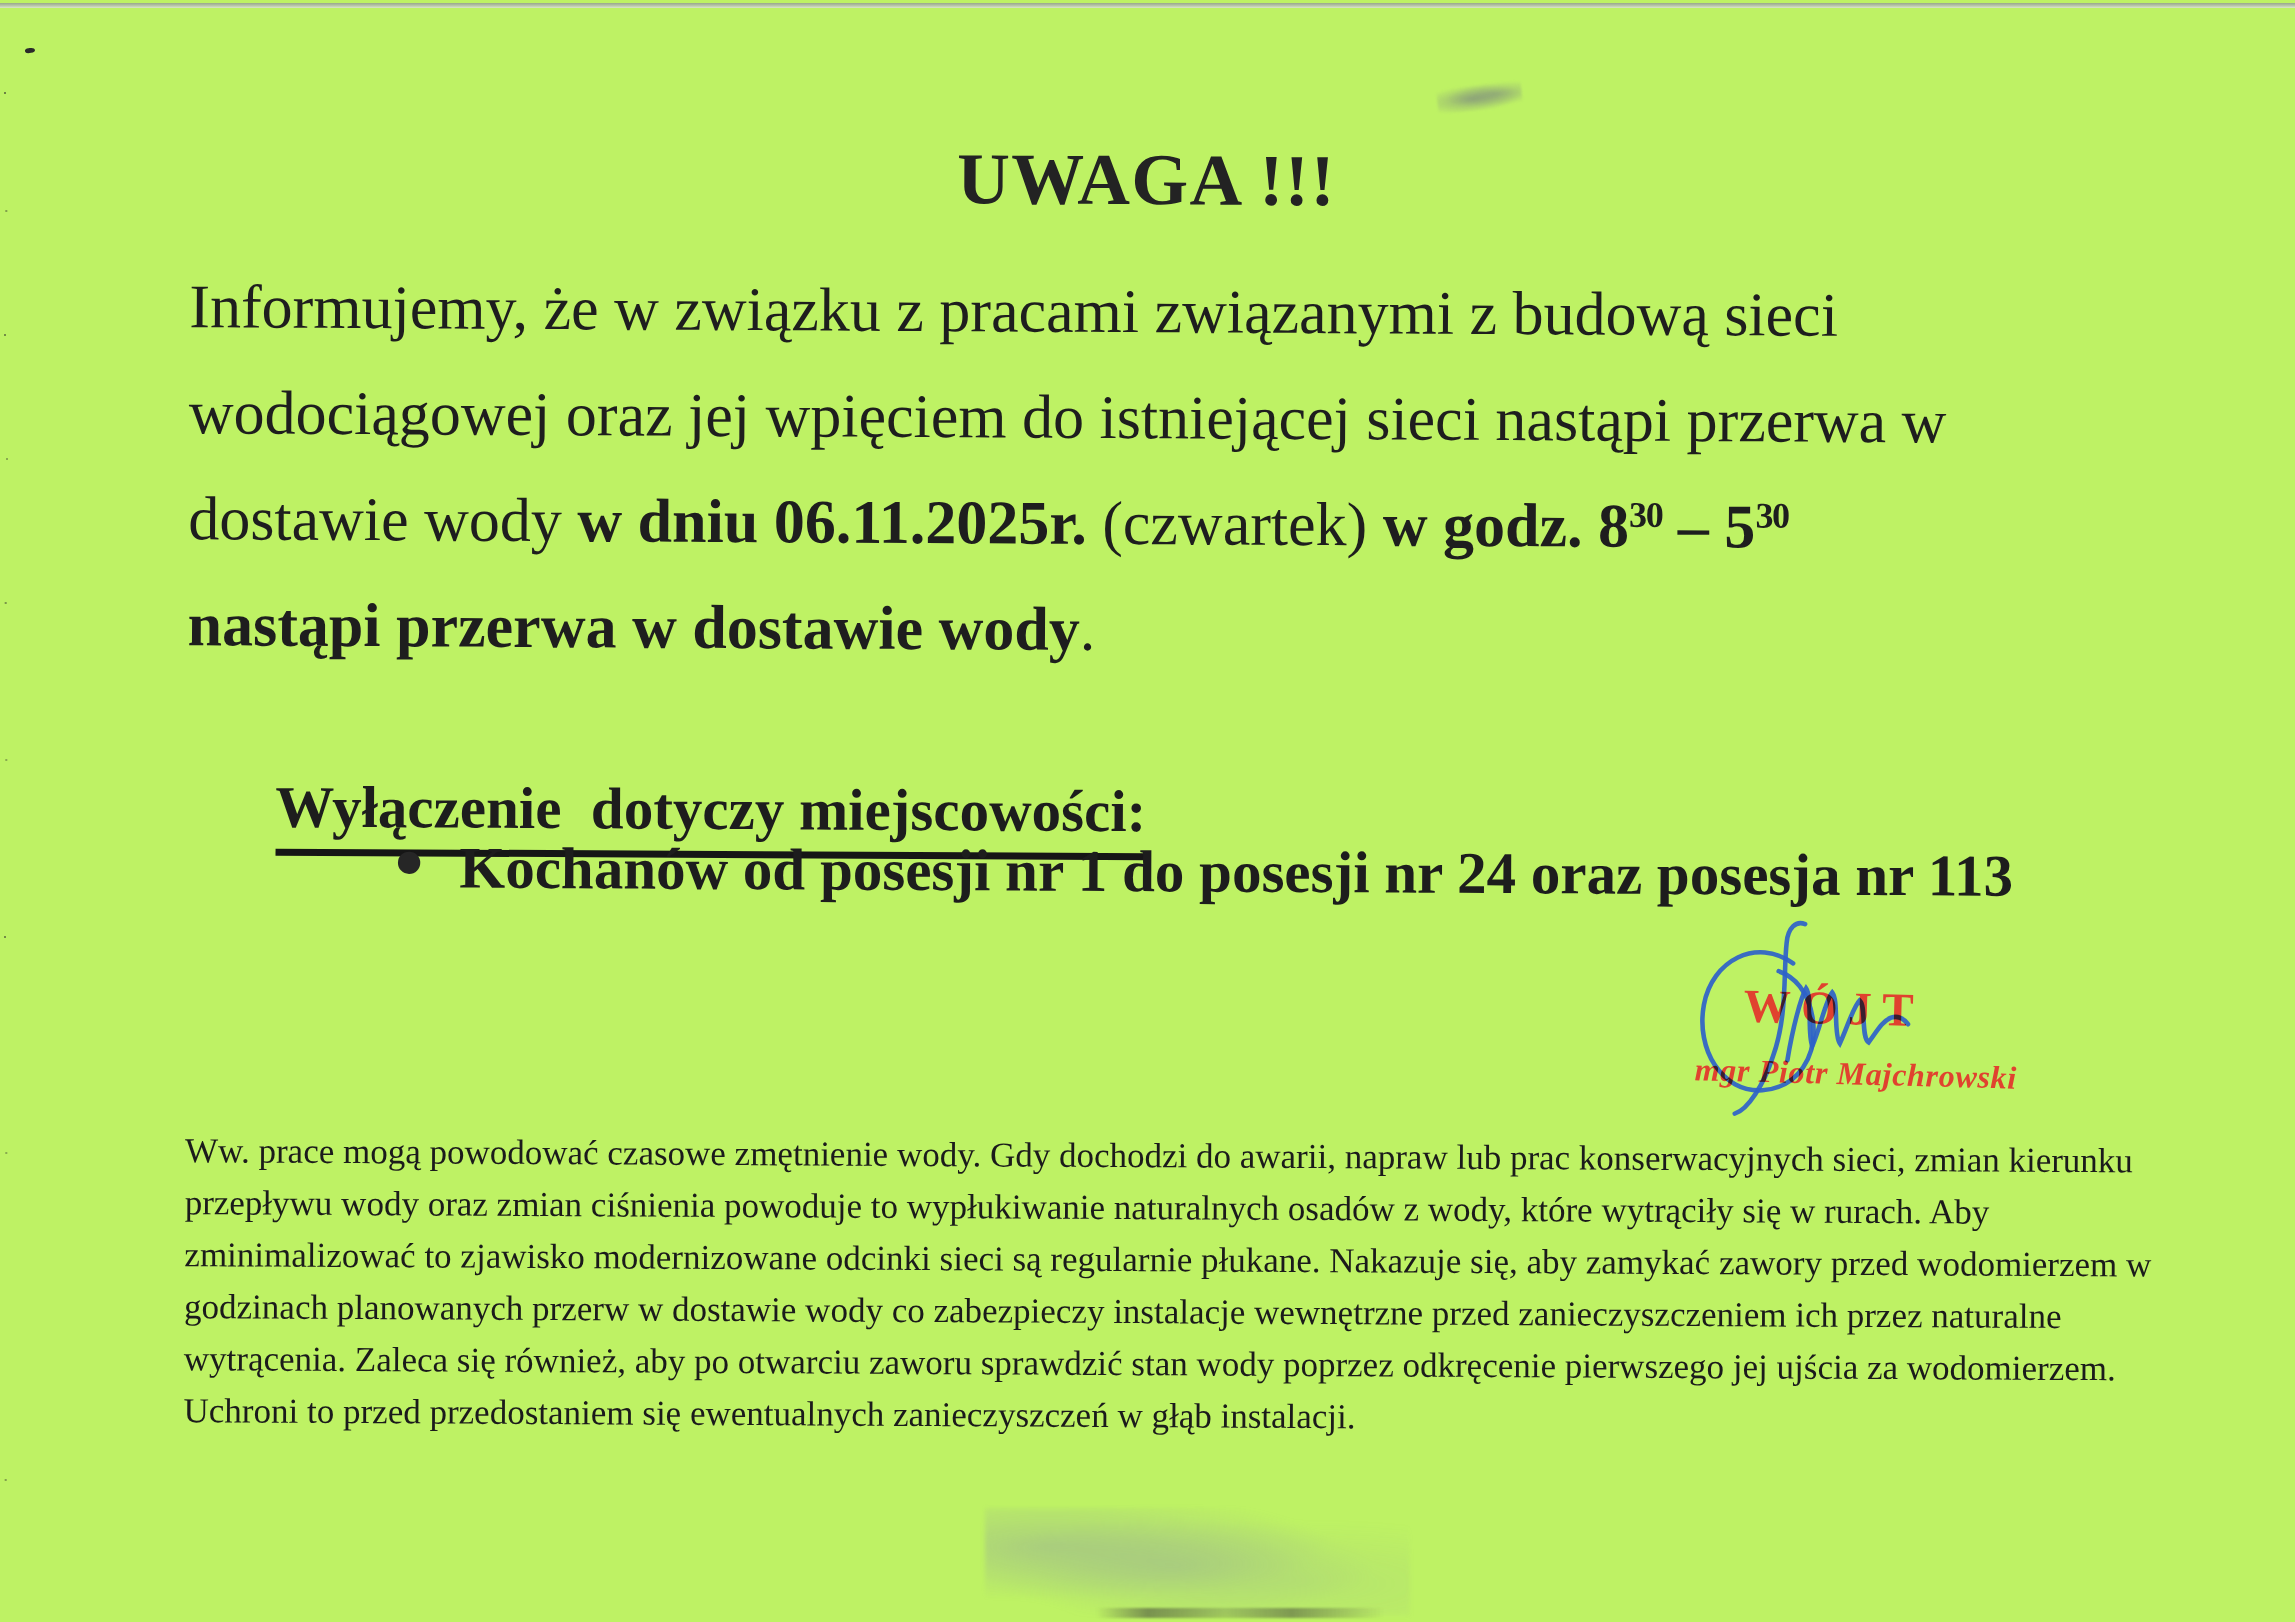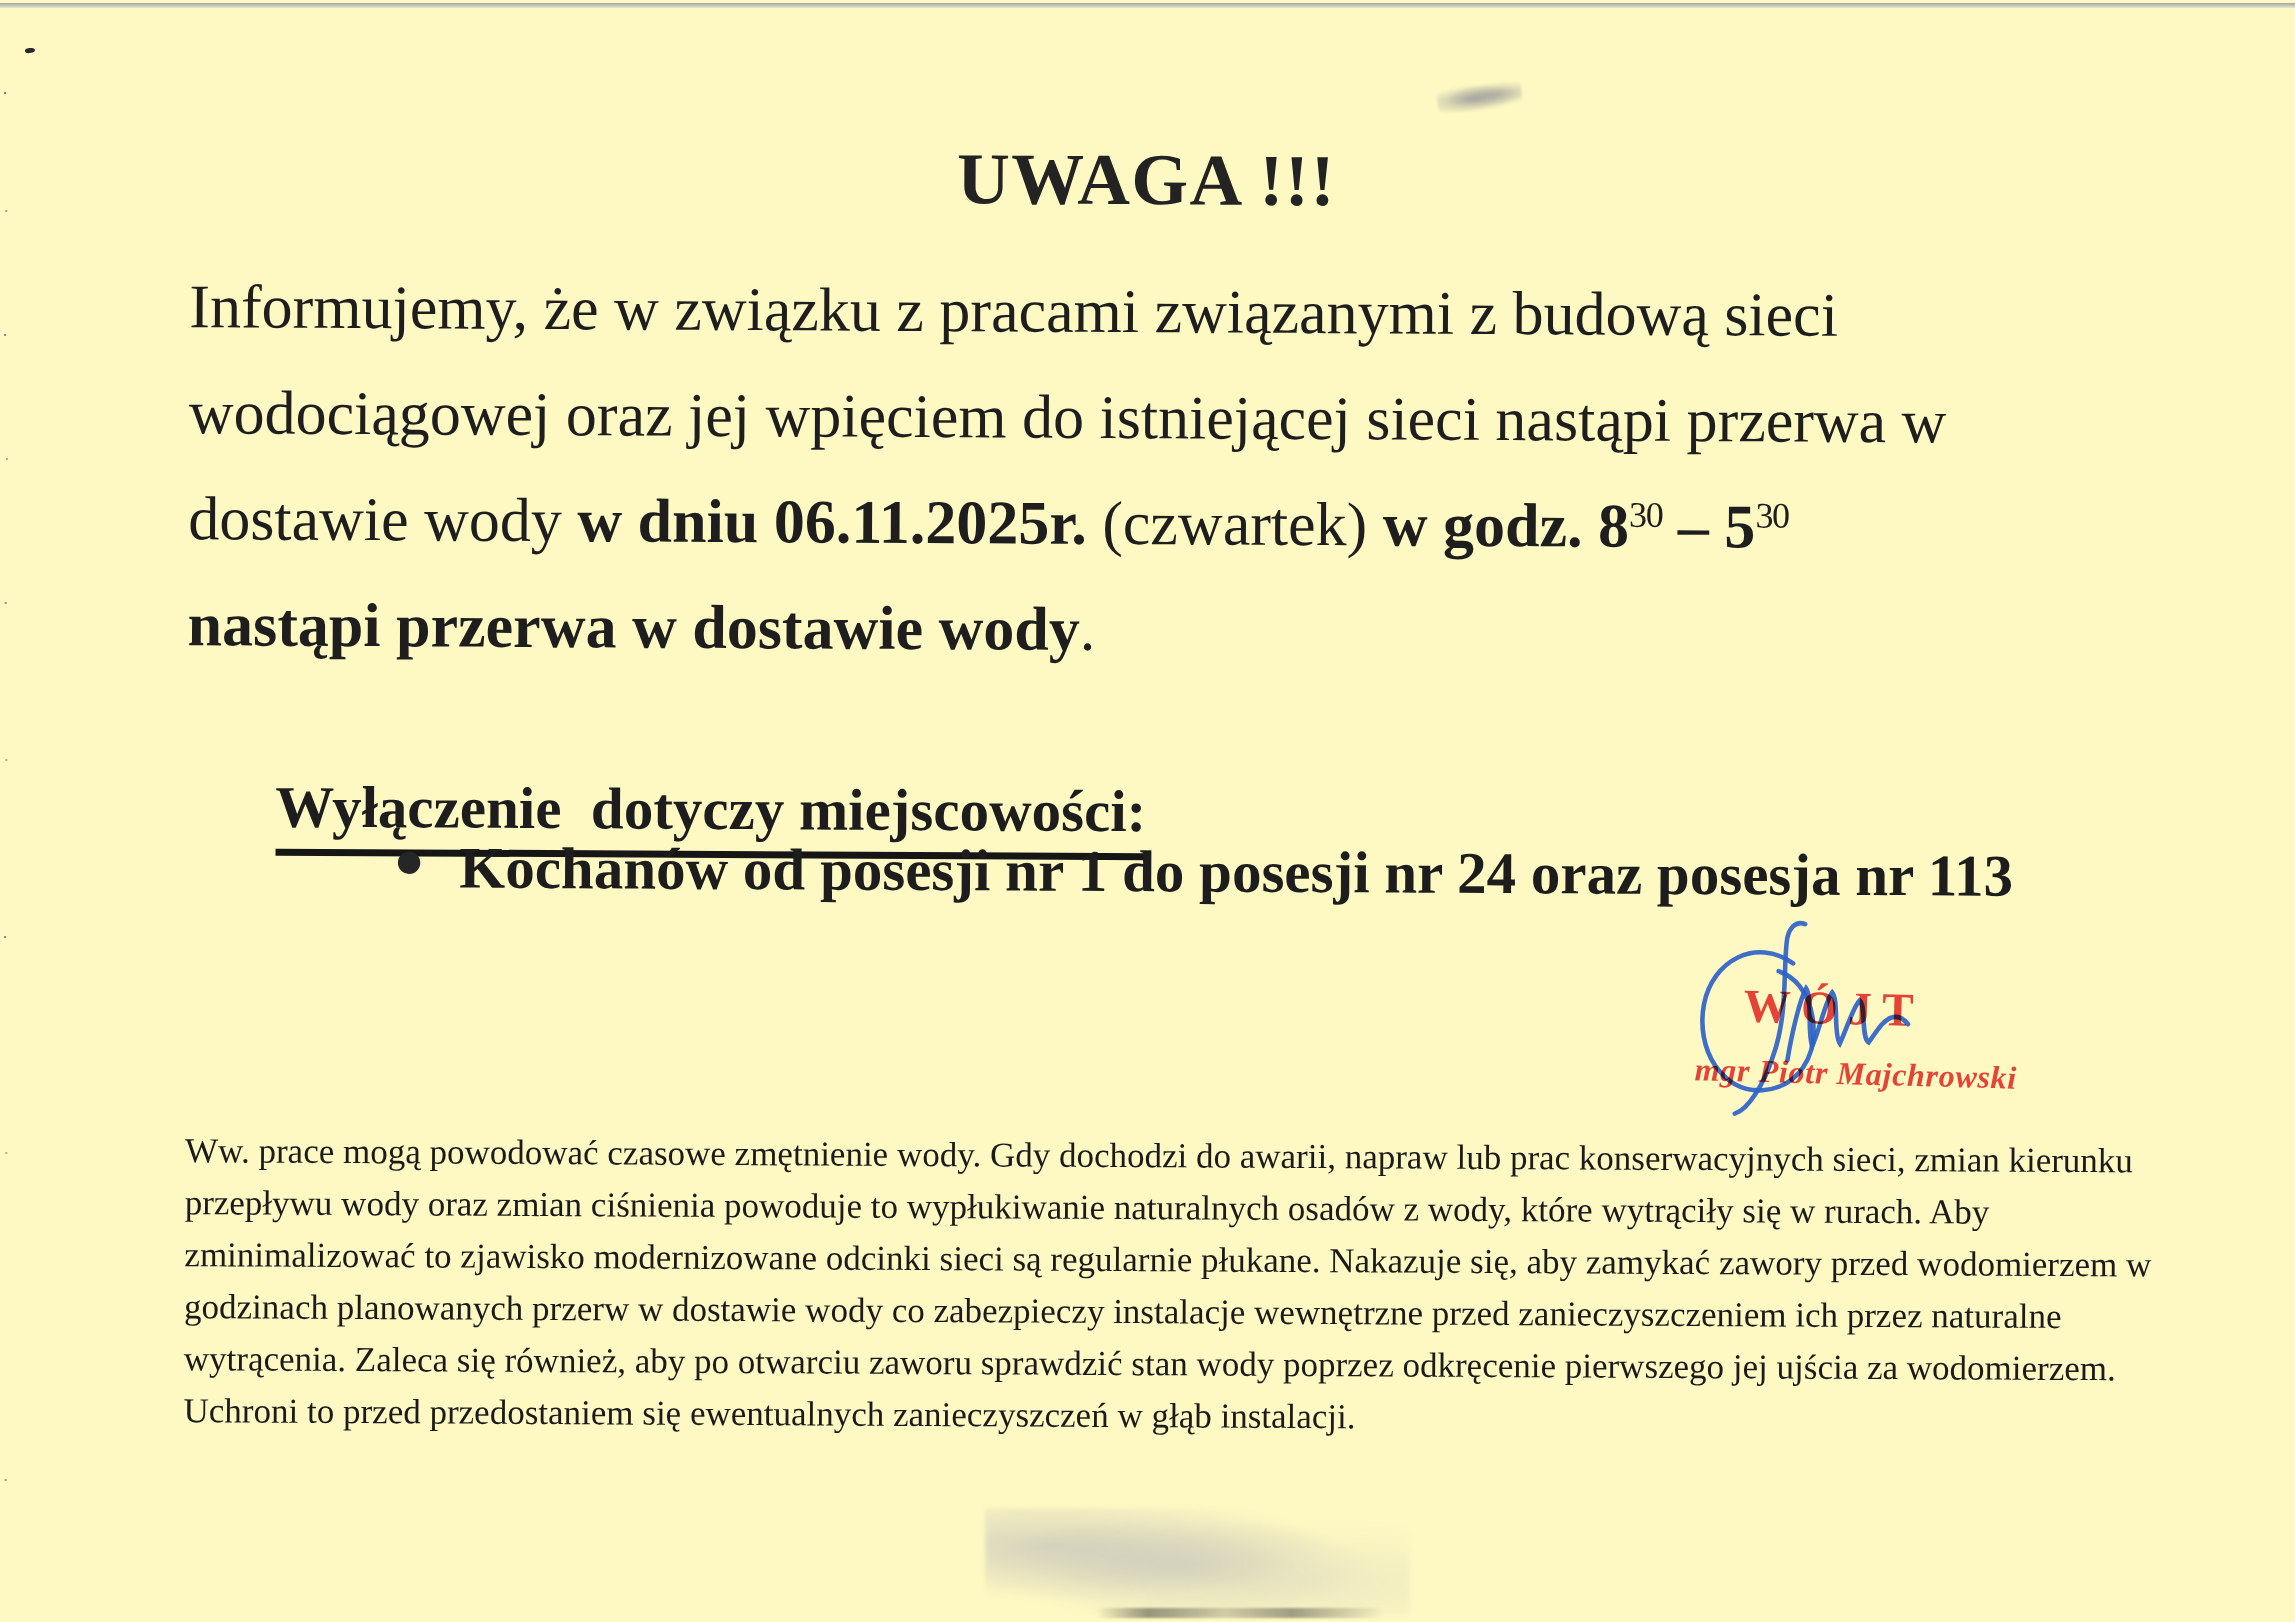--- a/index.html
+++ b/index.html
@@ -1,34 +1,34 @@
 <!DOCTYPE html>
 <html style="font-size:10.5px"><head>
 <meta charset="utf-8">
 <style>
   html,body{margin:0;padding:0;}
   body{background:#e9e9e9;}
   .page{
     position:relative;
     width:2295px;height:1623px;
-    background:#fef9c3;
+    background:#bef264;
     overflow:hidden;
     font-family:"Liberation Serif","DejaVu Serif",serif;
     color:#1c1c1c;
   }
   .content{
     position:absolute;left:0;top:0;width:100%;height:100%;
     transform:rotate(0.3deg);
     transform-origin:40% 0;
   }
   .t-line{white-space:nowrap;}
   .seg-n{font-weight:400;}
   .seg-b{font-weight:700;}
   sup.seg-bs{
-    font-weight:400;font-size:0.58em;line-height:0;
+    font-weight:700;font-size:0.58em;line-height:0;
     vertical-align:baseline;position:relative;top:-0.55em;
     letter-spacing:-1.3px;
   }
   .doc-title{
     position:absolute;left:0;top:139px;width:100%;
     text-align:center;
     font-size:73px;font-weight:700;line-height:1.1;
     letter-spacing:1.3px;color:#232323;
   }
   .doc-body{

